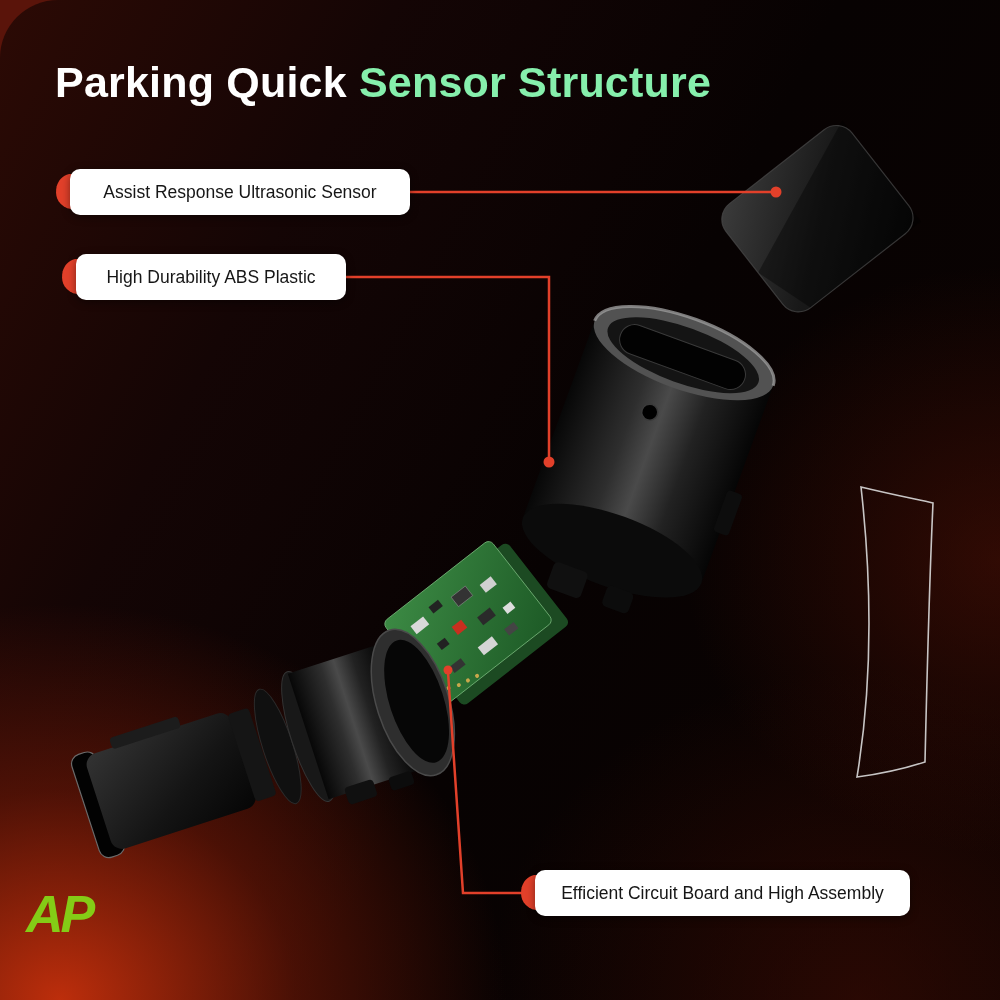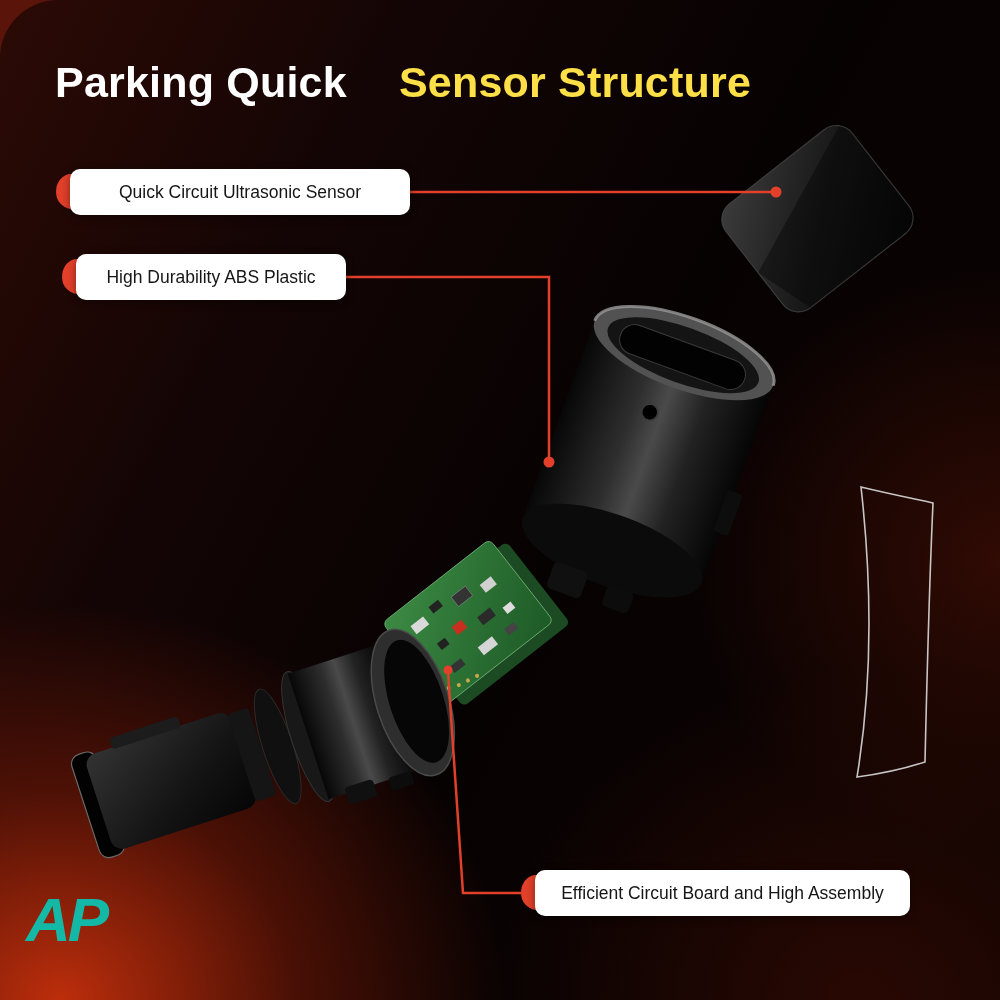--- a/index.html
+++ b/index.html
@@ -14,37 +14,37 @@
       radial-gradient(62% 55% at 6% 100%, rgba(198,48,12,0.95) 0%, rgba(126,27,7,0.55) 38%, rgba(30,6,2,0) 72%),
       radial-gradient(45% 42% at 100% 56%, rgba(96,20,6,0.45), rgba(0,0,0,0) 70%),
       radial-gradient(52% 46% at 86% 100%, rgba(72,14,4,0.5), rgba(0,0,0,0) 72%),
       linear-gradient(118deg, #2c0a05 0%, #140505 26%, #070202 55%, #0b0302 100%);
   }
   .title {
     position:absolute; left:55px; top:58px; z-index:6;
     font-size:43px; font-weight:700; letter-spacing:0.2px; color:#ffffff;
     white-space:nowrap;
   }
-  .title .accent { color:#fde047;margin-left:40px; }
+  .title .accent { color:#86efac; }
   .callout { position:absolute; z-index:7; height:46px; }
   .callout .marker {
     position:absolute; left:-17px; top:3px; width:36px; height:42px; z-index:0;
   }
   .pill {
     position:relative; z-index:1; height:46px; box-sizing:border-box;
     background:#ffffff; border-radius:10px;
     display:flex; align-items:center; justify-content:center;
     font-size:17.5px; color:#161616; white-space:nowrap;
     box-shadow:0 2px 8px rgba(0,0,0,0.45);
   }
   .lines-overlay, .art { position:absolute; inset:0; z-index:2; pointer-events:none; }
   .lines-overlay { z-index:5; }
   .logo {
     position:absolute; left:26px; top:884px; z-index:6;
-    color:#14b8a6; font-size:62px; font-weight:700; font-style:italic;
+    color:#84cc16; font-size:52px; font-weight:700; font-style:italic;
     letter-spacing:-3px;
   }
 </style>
 </head>
 <body>
 
 <div class="stage">
   <div class="canvas"></div>
 
   <svg class="art" width="1000" height="1000" viewBox="0 0 1000 1000">
@@ -140,21 +140,21 @@
   <div class="title">
     <span>Parking Quick</span>
     <span> </span>
     <span class="accent">Sensor Structure</span>
   </div>
 
   <div class="callout" style="left:70px; top:169px; width:340px;">
     <svg class="marker" viewBox="0 0 36 44">
       <path d="M36 2 L36 42 L14 38 C3 33 1 24 3 15 C5 8 9 4 16 2 Z" fill="#e2402a"></path>
     </svg>
-    <div class="pill" style="width:340px;">Quick Circuit Ultrasonic Sensor</div>
+    <div class="pill" style="width:340px;">Assist Response Ultrasonic Sensor</div>
   </div>
 
   <div class="callout" style="left:76px; top:254px; width:270px;">
     <svg class="marker" viewBox="0 0 36 44">
       <path d="M36 2 L36 42 L14 38 C3 33 1 24 3 15 C5 8 9 4 16 2 Z" fill="#e2402a"></path>
     </svg>
     <div class="pill" style="width:270px;">High Durability ABS Plastic</div>
   </div>
 
   <div class="callout" style="left:535px; top:870px; width:375px;">

